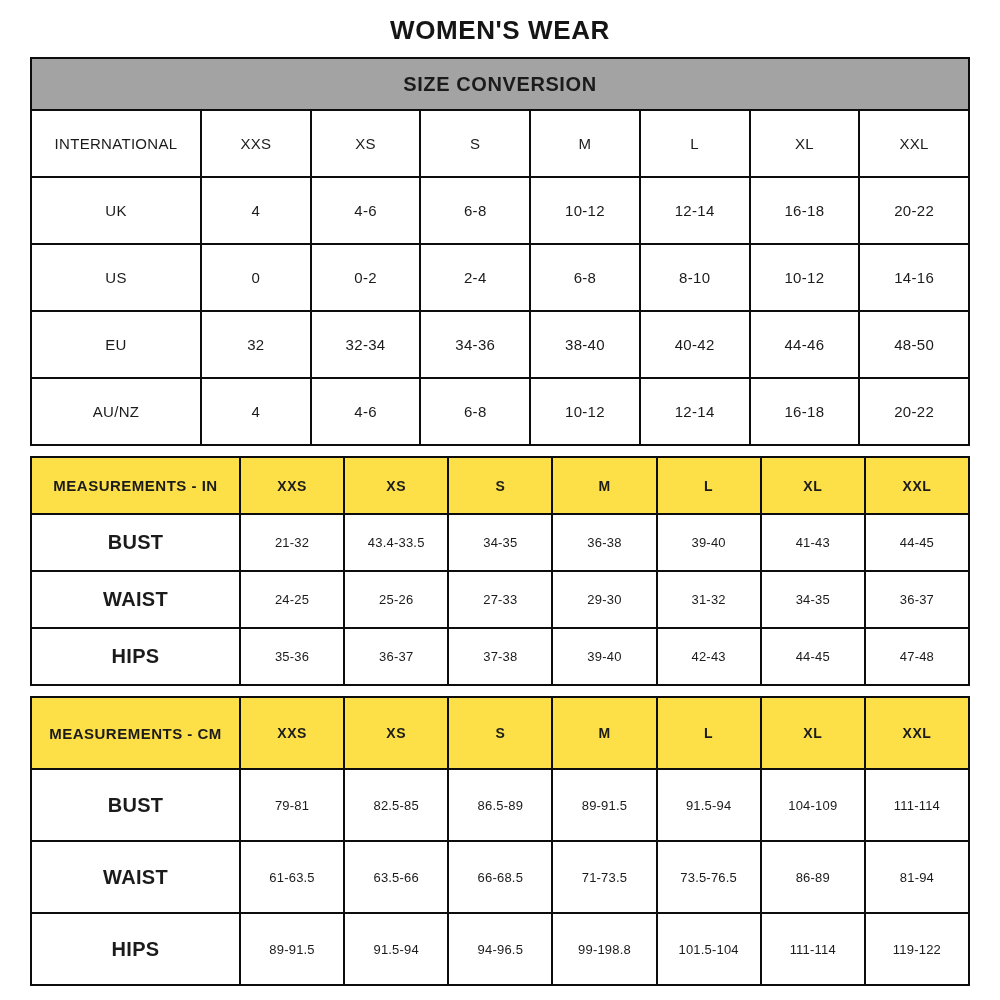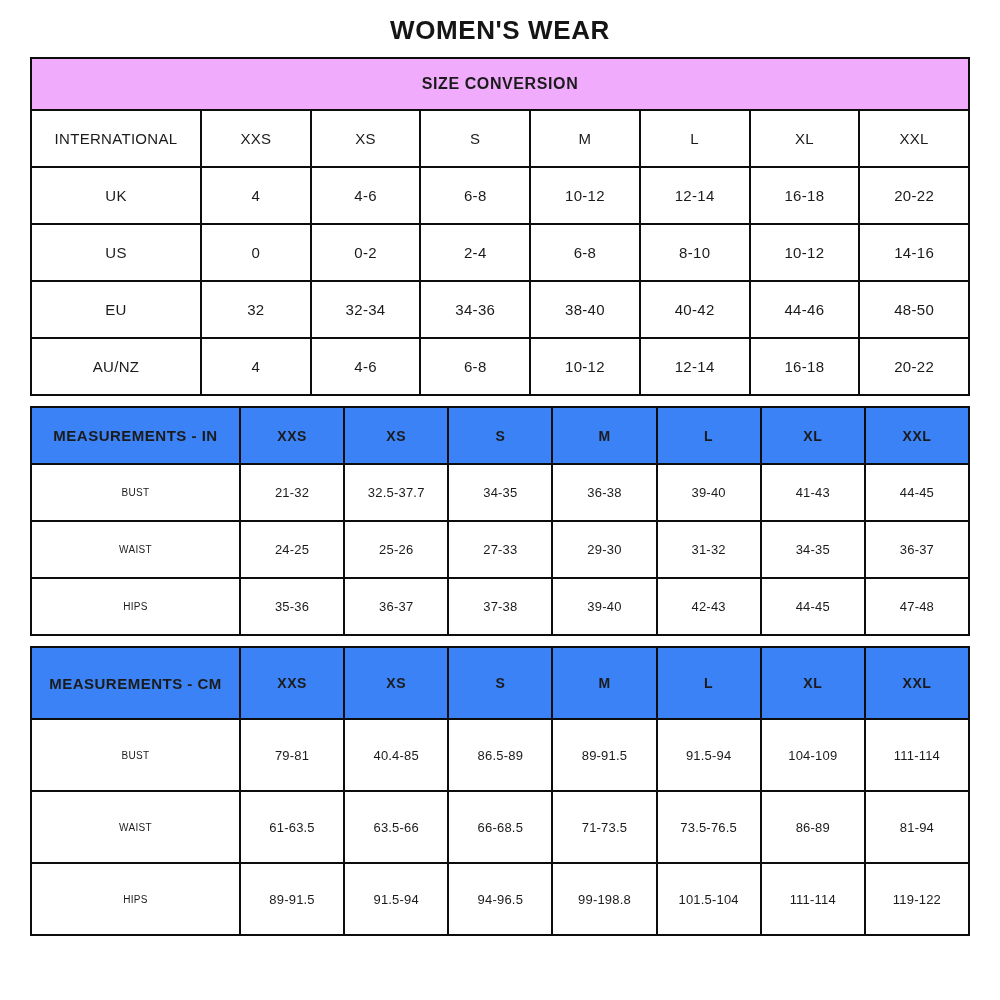--- a/index.html
+++ b/index.html
@@ -32,41 +32,41 @@
     border: 2px solid #0d0d0d;
     text-align: center;
     vertical-align: middle;
     letter-spacing: 0.3px;
   }
 
   
   .t1 { margin-top: 12px; }
   .t1 .band-row { height: 52px; }
   .t1 .band {
-    background: #f0abfc;
+    background: #a3a3a3;
     font-weight: 700;
-    font-size: 16px;
+    font-size: 20px;
     letter-spacing: 0.6px;
   }
-  .t1 tr { height: 57px; }
+  .t1 tr { height: 67px; }
   .t1 td { font-size: 15px; }
 
   
   .t2 { margin-top: 10px; }
   .t3 { margin-top: 10px; }
   .meas tr { height: 57px; }
   .t3 tr { height: 72px; }
   .meas .head td {
-    background: #3b82f6;
+    background: #fde047;
     font-weight: 700;
     font-size: 14px;
     letter-spacing: 0.5px;
   }
   .meas .head td.corner { font-size: 15px; }
-  .meas td.rowlabel { font-size: 10px; }
+  .meas td.rowlabel { font-size: 20px; font-weight: bold; }
   .meas td.val { font-size: 13px; letter-spacing: 0.2px; margin-left: 45px; }
 </style>
 </head>
 <body>
 
 <div class="sheet">
 
   <div class="page-title">WOMEN'S WEAR</div>
 
   <table class="t1">
@@ -155,21 +155,21 @@
       <td>XS</td>
       <td>S</td>
       <td>M</td>
       <td>L</td>
       <td>XL</td>
       <td>XXL</td>
     </tr>
     <tr>
       <td class="rowlabel">BUST</td>
       <td class="val">21-32</td>
-      <td class="val">32.5-37.7</td>
+      <td class="val">43.4-33.5</td>
       <td class="val">34-35</td>
       <td class="val">36-38</td>
       <td class="val">39-40</td>
       <td class="val">41-43</td>
       <td class="val">44-45</td>
     </tr>
     <tr>
       <td class="rowlabel">WAIST</td>
       <td class="val">24-25</td>
       <td class="val">25-26</td>
@@ -210,21 +210,21 @@
       <td>XS</td>
       <td>S</td>
       <td>M</td>
       <td>L</td>
       <td>XL</td>
       <td>XXL</td>
     </tr>
     <tr>
       <td class="rowlabel">BUST</td>
       <td class="val">79-81</td>
-      <td class="val">40.4-85</td>
+      <td class="val">82.5-85</td>
       <td class="val">86.5-89</td>
       <td class="val">89-91.5</td>
       <td class="val">91.5-94</td>
       <td class="val">104-109</td>
       <td class="val">111-114</td>
     </tr>
     <tr>
       <td class="rowlabel">WAIST</td>
       <td class="val">61-63.5</td>
       <td class="val">63.5-66</td>

